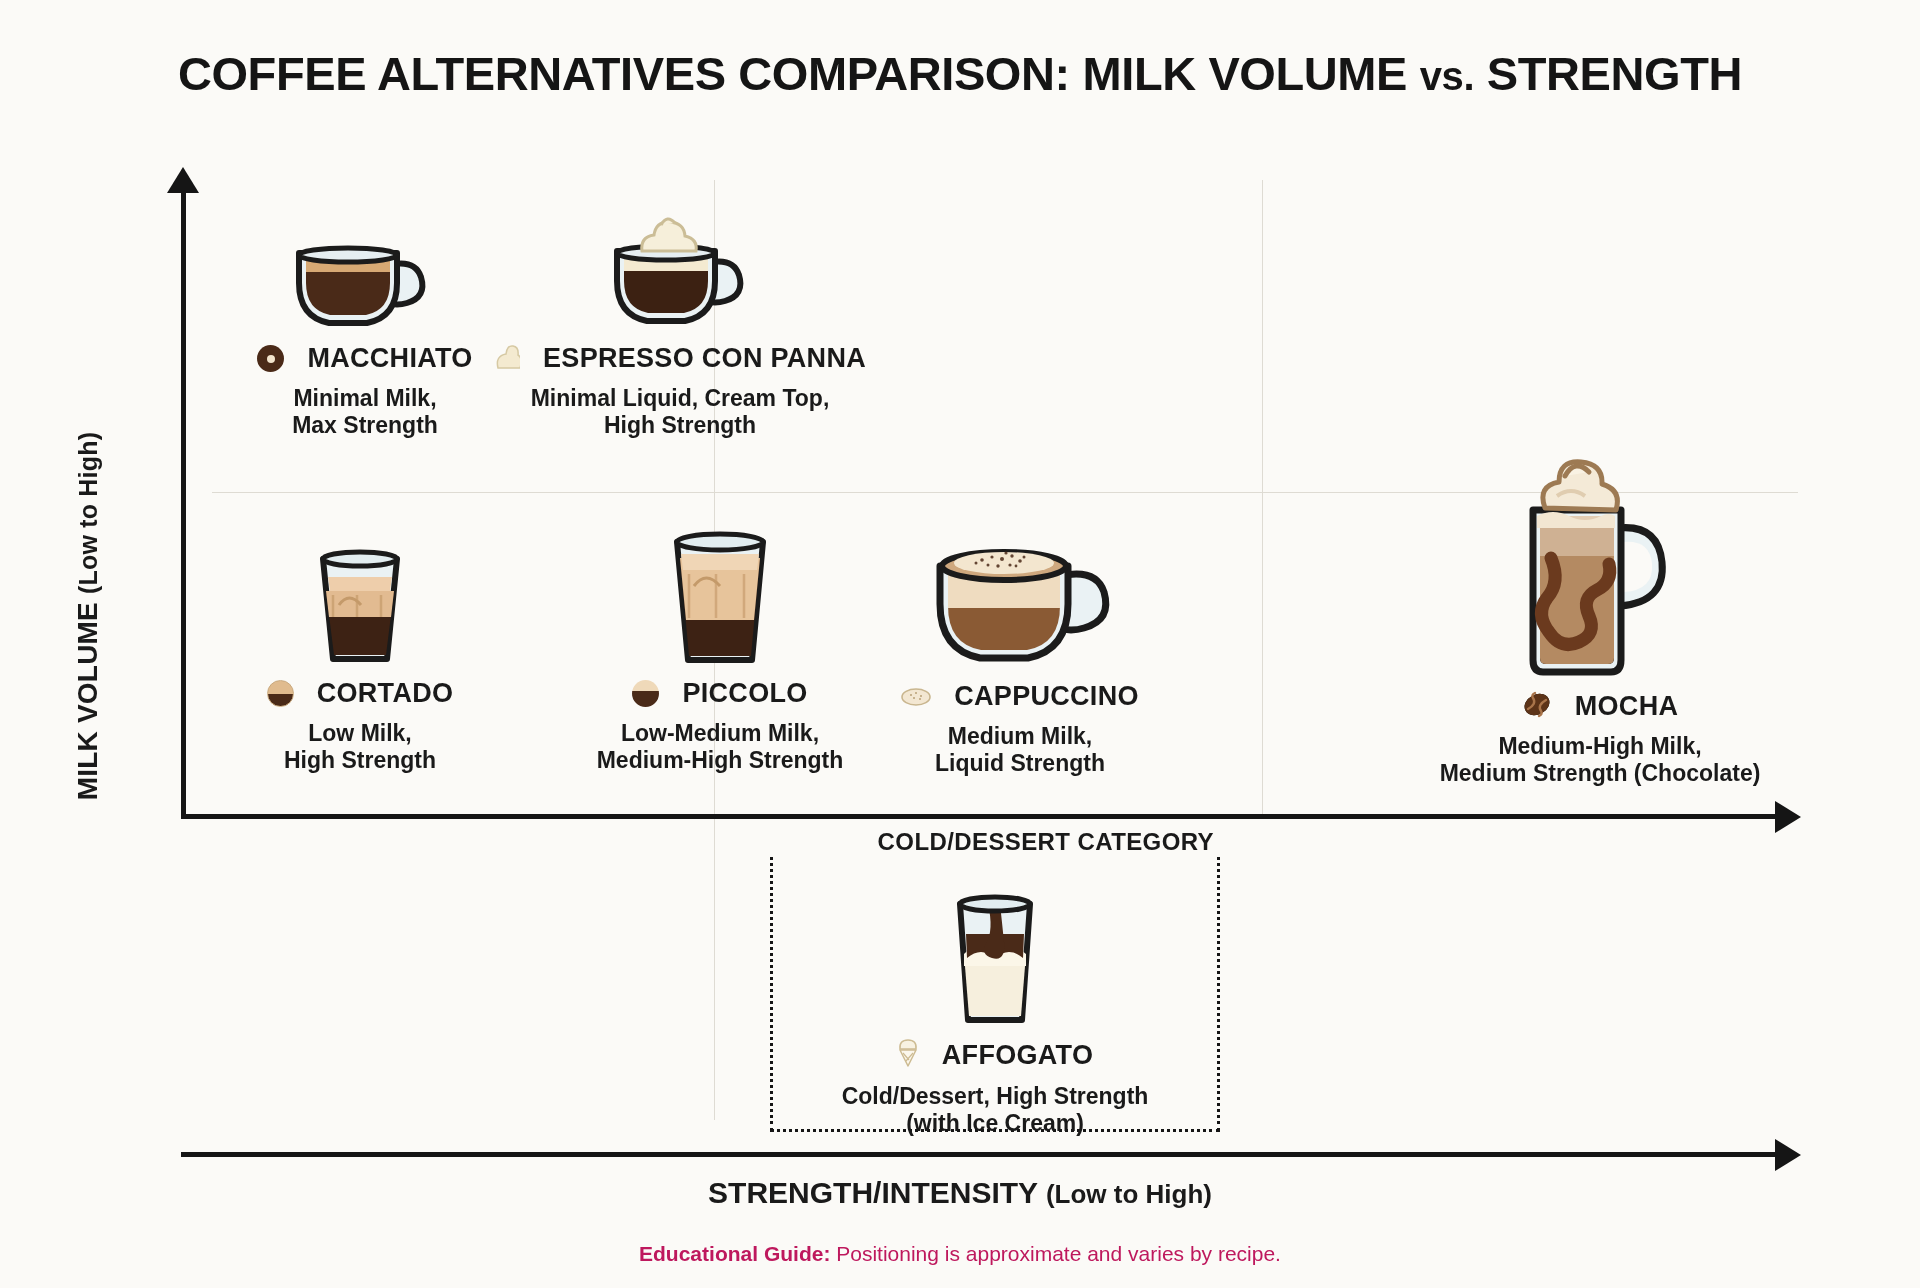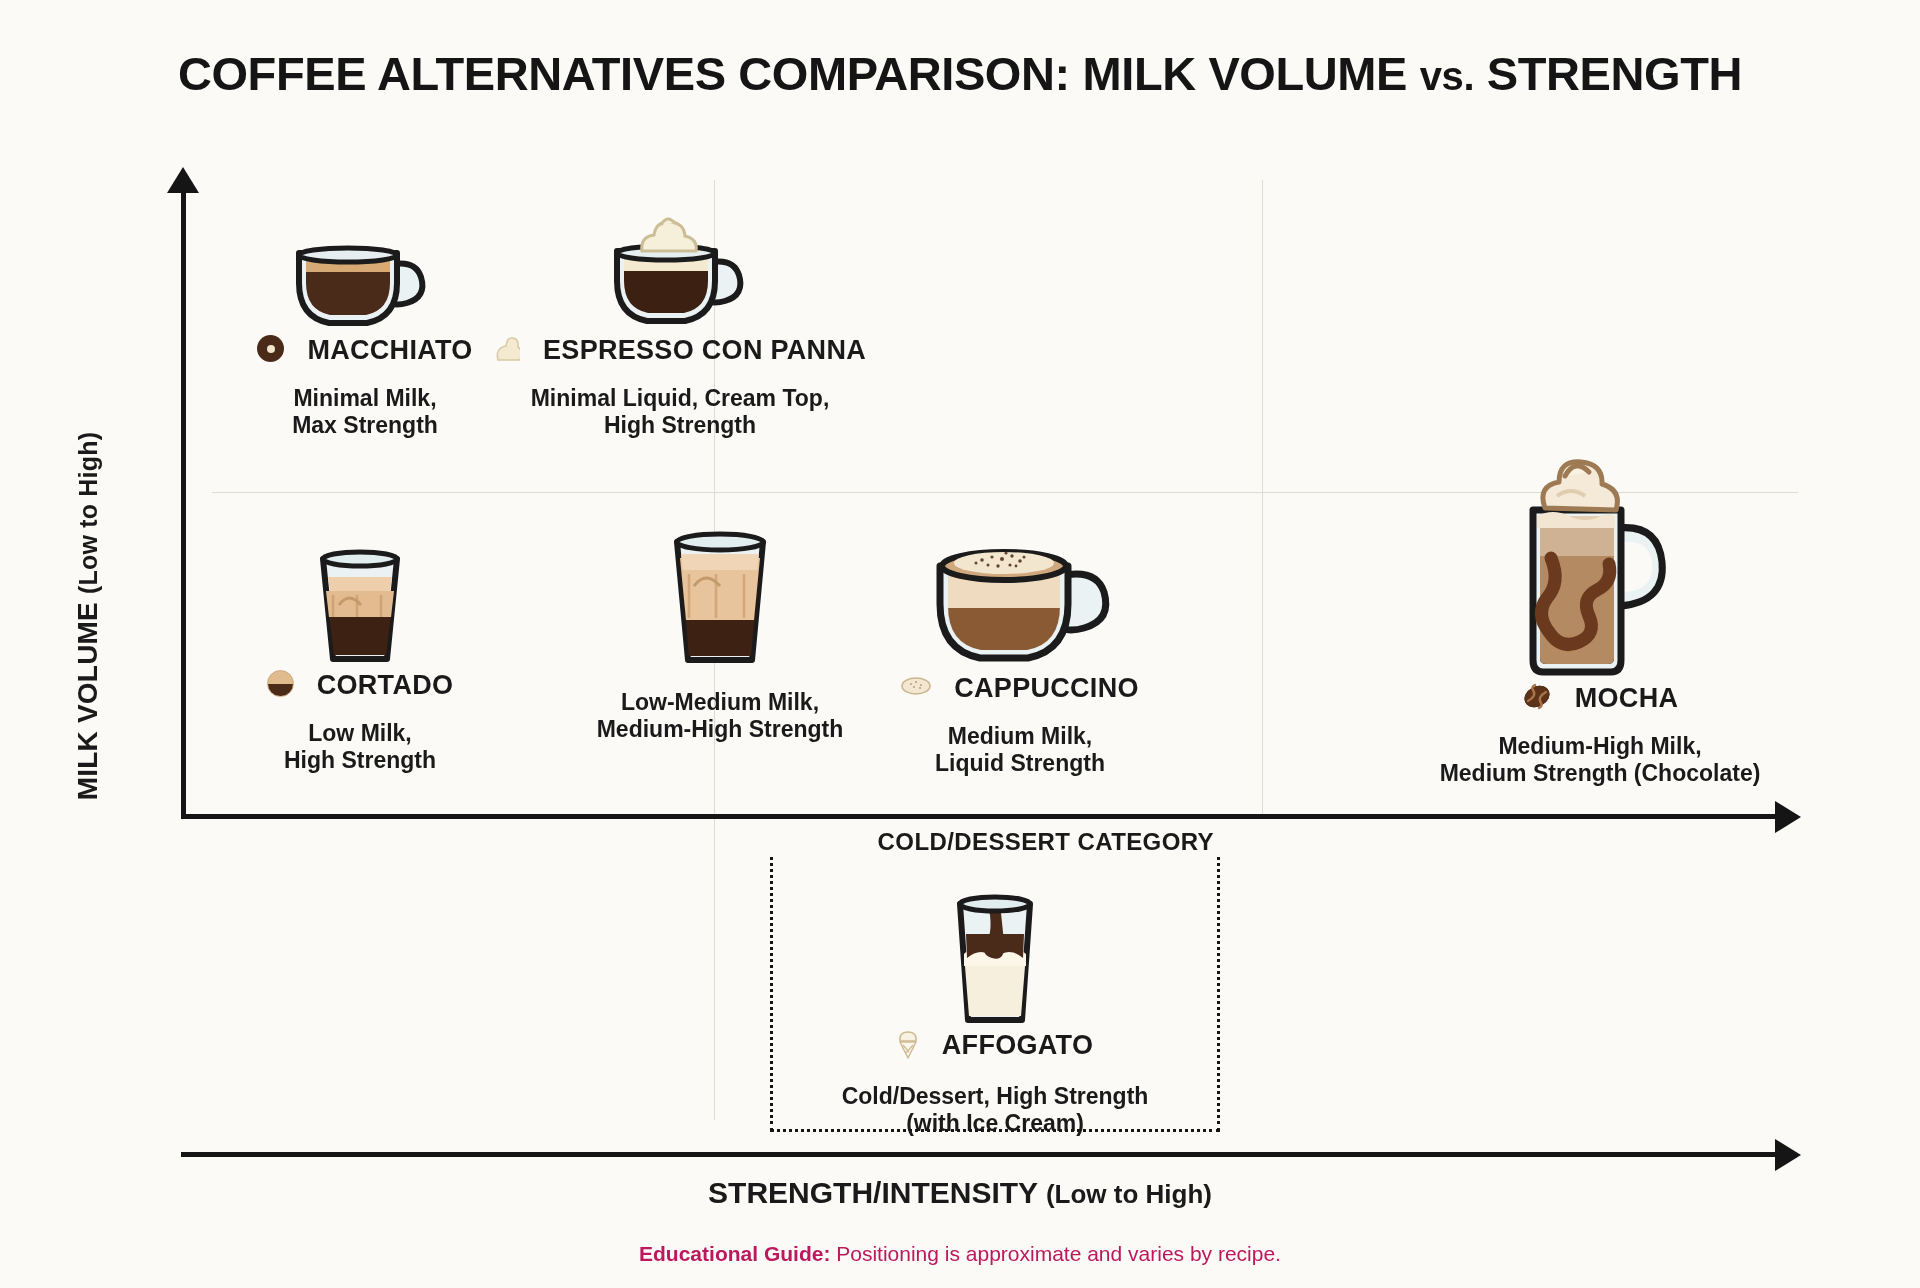--- a/index.html
+++ b/index.html
@@ -82,28 +82,28 @@
   .footnote{
     position:absolute;left:0;top:1242px;width:1920px;
     text-align:center;font-size:21px;color:#be185d;
   }
   .footnote b{font-weight:bold;}
 
   
   .item{position:absolute;text-align:center;}
   .item .art{display:flex;justify-content:center;align-items:flex-end;}
   .item .namerow{
-    display:flex;justify-content:center;gap:23px;
-    margin-top:0;
+    display:flex;align-items:center;justify-content:center;gap:23px;
+    margin-top:8px;
   }
   .item .name{
     font-size:27px;font-weight:bold;letter-spacing:0.3px;white-space:nowrap;
   }
   .item .desc{
-    font-size:23px;line-height:1.18;margin-top:19px;white-space:pre-line;
+    font-size:23px;line-height:1.18;margin-top:11px;white-space:pre-line;
     font-weight:bold;
   }
 
   
   .ic{flex:0 0 auto;display:inline-block;}
   .ic-macchiato{
     width:27px;height:27px;border-radius:50%;background:#4a2a18;
     position:relative;
   }
   .ic-macchiato::after{
@@ -225,20 +225,24 @@
     <div class="art">
       <svg width="140" height="142" viewBox="0 0 140 142">
         <path d="M27 14 h86 l-11 118 h-64 z" fill="#eaf2f4" stroke="#1b1b1b" stroke-width="6" stroke-linejoin="round"></path>
         <path d="M30 30 h80 l-9 98 h-62 z" fill="#3d2214"></path>
         <path d="M30 30 h80 l-6 62 h-68 z" fill="#e7c49b"></path>
         <path d="M31 26 h78 l-2 16 h-74 z" fill="#f0d6b6"></path>
         <path d="M44 58 q12 -16 26 0" fill="none" stroke="#c49a6a" stroke-width="3"></path>
         <path d="M39 46 v44 M66 46 v44 M94 46 v44" stroke="#c49a6a" stroke-width="2.5" fill="none" opacity="0.65"></path>
         <ellipse cx="70" cy="14" rx="43" ry="8" fill="#e2edf0" stroke="#1b1b1b" stroke-width="5"></ellipse>
       </svg>
+    </div>
+    <div class="namerow">
+      <span class="ic ic-half-piccolo"></span>
+      <span class="name">PICCOLO</span>
     </div>
     <div class="desc">Low-Medium Milk,
 Medium-High Strength</div>
   </div>
 
   <div class="item" style="left:850px;top:518px;width:340px;">
     <div class="art">
       <svg width="200" height="155" viewBox="0 0 200 155">
         <path d="M140 58 q36 -8 44 16 q8 28 -20 36 q-13 4 -26 0" fill="#eaf2f4" stroke="#1b1b1b" stroke-width="7" stroke-linejoin="round"></path>
         <path d="M20 48 h128 v38 q0 46 -40 54 h-48 q-40 -8 -40 -54 z" fill="#eaf2f4" stroke="#1b1b1b" stroke-width="7" stroke-linejoin="round"></path>

